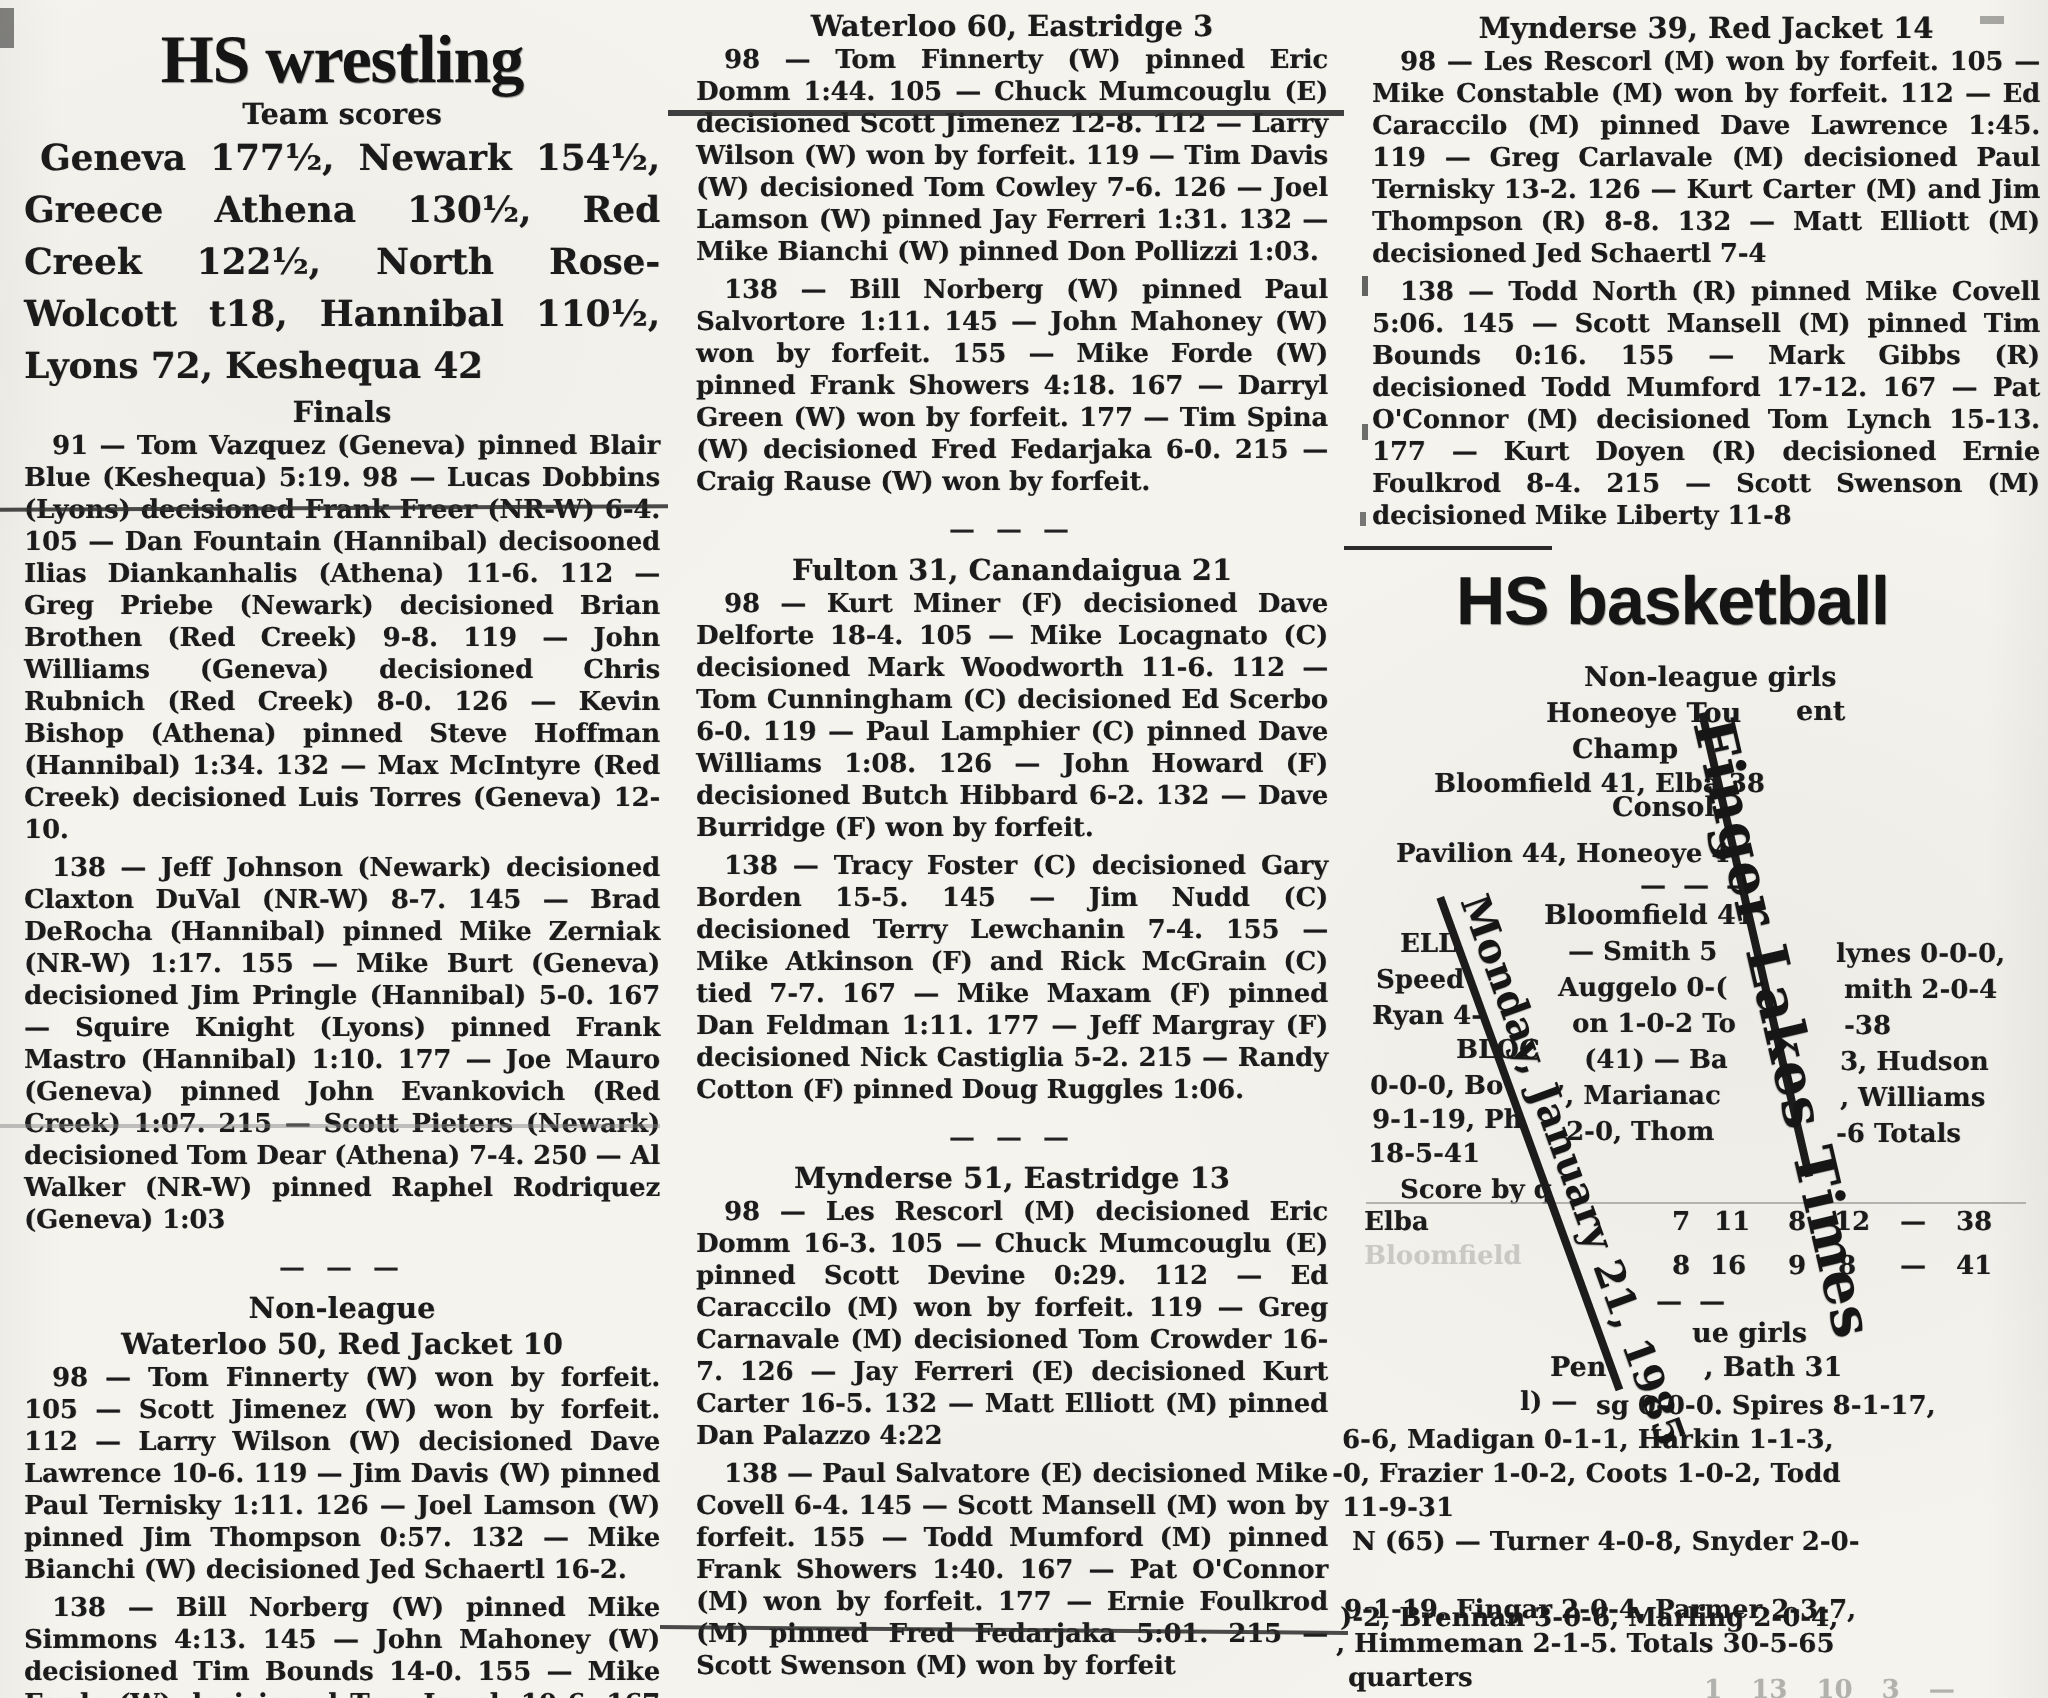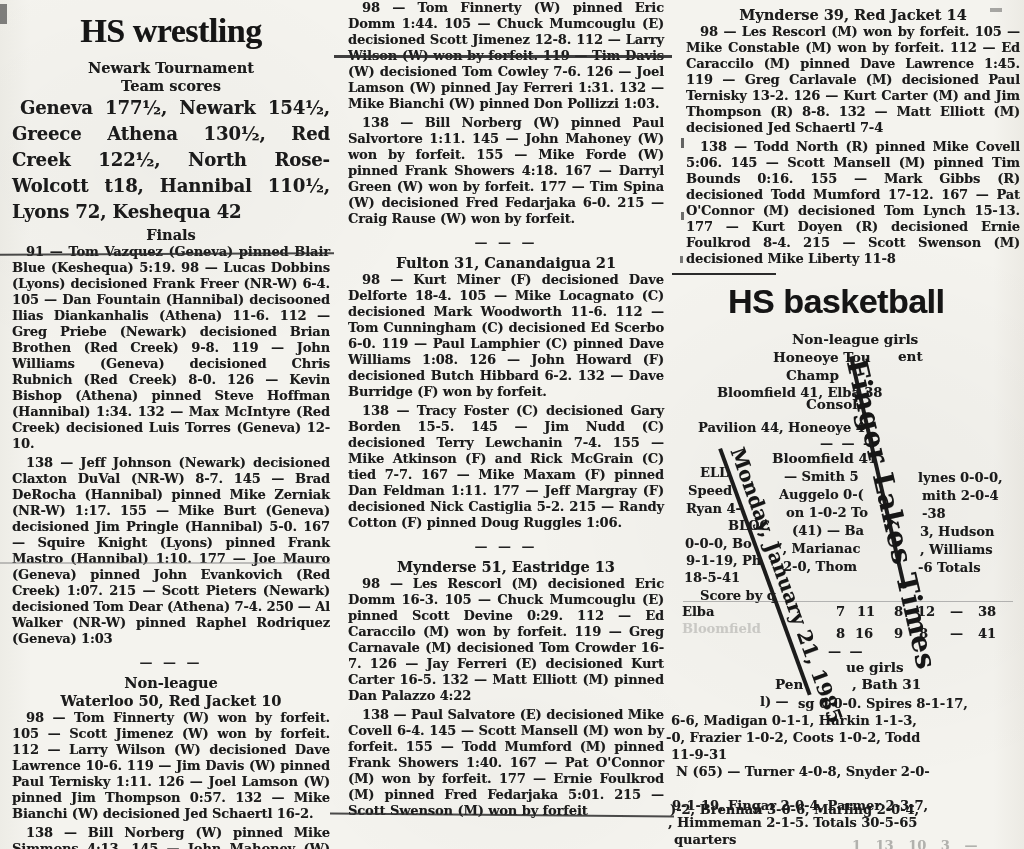--- a/index.html
+++ b/index.html
@@ -53,34 +53,34 @@
   }
   #masthead-text{font-size:28px;letter-spacing:0.5px;transform:rotate(77deg);}
   #dateline-text{font-size:20px;transform:rotate(70deg);}
   .speck{position:absolute;background:#333;}
 </style>
 </head>
 <body>
 
 <div class="col" id="col-left">
   <h1 class="head" style="margin-top:14px;font-family:Liberation Serif, serif;">HS wrestling</h1>
-  <div class="subhead" style="margin-top:11px;">Newark Tournament</div>
   <div class="subhead">Team scores</div>
   <p class="body teamscores">Geneva 177½, Newark 154½, Greece Athena 130½, Red Creek 122½, North Rose-Wolcott t18, Hannibal 110½, Lyons 72, Keshequa 42</p>
   <div class="subhead">Finals</div>
   <p class="body">91 — Tom Vazquez (Geneva) pinned Blair Blue (Keshequa) 5:19. 98 — Lucas Dobbins (Lyons) decisioned Frank Freer (NR-W) 6-4. 105 — Dan Fountain (Hannibal) decisooned Ilias Diankanhalis (Athena) 11-6. 112 — Greg Priebe (Newark) decisioned Brian Brothen (Red Creek) 9-8. 119 — John Williams (Geneva) decisioned Chris Rubnich (Red Creek) 8-0. 126 — Kevin Bishop (Athena) pinned Steve Hoffman (Hannibal) 1:34. 132 — Max McIntyre (Red Creek) decisioned Luis Torres (Geneva) 12-10.</p>
   <p class="body">138 — Jeff Johnson (Newark) decisioned Claxton DuVal (NR-W) 8-7. 145 — Brad DeRocha (Hannibal) pinned Mike Zerniak (NR-W) 1:17. 155 — Mike Burt (Geneva) decisioned Jim Pringle (Hannibal) 5-0. 167 — Squire Knight (Lyons) pinned Frank Mastro (Hannibal) 1:10. 177 — Joe Mauro (Geneva) pinned John Evankovich (Red Creek) 1:07. 215 — Scott Pieters (Newark) decisioned Tom Dear (Athena) 7-4. 250 — Al Walker (NR-W) pinned Raphel Rodriquez (Geneva) 1:03</p>
   <div class="sep">— — —</div>
   <div class="subhead">Non-league</div>
   <div class="subhead">Waterloo 50, Red Jacket 10</div>
   <p class="body">98 — Tom Finnerty (W) won by forfeit. 105 — Scott Jimenez (W) won by forfeit. 112 — Larry Wilson (W) decisioned Dave Lawrence 10-6. 119 — Jim Davis (W) pinned Paul Ternisky 1:11. 126 — Joel Lamson (W) pinned Jim Thompson 0:57. 132 — Mike Bianchi (W) decisioned Jed Schaertl 16-2.</p>
   <p class="body">138 — Bill Norberg (W) pinned Mike Simmons 4:13. 145 — John Mahoney (W) decisioned Tim Bounds 14-0. 155 — Mike Forde (W) decisioned Tom Lynch 10-6. 167 — Darryl Green (W) decisioned Mark Biggs 10-2. 177 — Kurt Doyen (R) decisioned Tim Spina 8-0. 215 — Mike Liberty (R) pinned Craig Rause 0:48.</p>
 </div>
 
 <div class="col" id="col-mid">
+  <div class="subhead" style="margin-top:5px;">Waterloo 60, Eastridge 3</div>
   <p class="body">98 — Tom Finnerty (W) pinned Eric Domm 1:44. 105 — Chuck Mumcouglu (E) decisioned Scott Jimenez 12-8. 112 — Larry Wilson (W) won by forfeit. 119 — Tim Davis (W) decisioned Tom Cowley 7-6. 126 — Joel Lamson (W) pinned Jay Ferreri 1:31. 132 — Mike Bianchi (W) pinned Don Pollizzi 1:03.</p>
   <p class="body">138 — Bill Norberg (W) pinned Paul Salvortore 1:11. 145 — John Mahoney (W) won by forfeit. 155 — Mike Forde (W) pinned Frank Showers 4:18. 167 — Darryl Green (W) won by forfeit. 177 — Tim Spina (W) decisioned Fred Fedarjaka 6-0. 215 — Craig Rause (W) won by forfeit.</p>
   <div class="sep">— — —</div>
   <div class="subhead">Fulton 31, Canandaigua 21</div>
   <p class="body">98 — Kurt Miner (F) decisioned Dave Delforte 18-4. 105 — Mike Locagnato (C) decisioned Mark Woodworth 11-6. 112 — Tom Cunningham (C) decisioned Ed Scerbo 6-0. 119 — Paul Lamphier (C) pinned Dave Williams 1:08. 126 — John Howard (F) decisioned Butch Hibbard 6-2. 132 — Dave Burridge (F) won by forfeit.</p>
   <p class="body">138 — Tracy Foster (C) decisioned Gary Borden 15-5. 145 — Jim Nudd (C) decisioned Terry Lewchanin 7-4. 155 — Mike Atkinson (F) and Rick McGrain (C) tied 7-7. 167 — Mike Maxam (F) pinned Dan Feldman 1:11. 177 — Jeff Margray (F) decisioned Nick Castiglia 5-2. 215 — Randy Cotton (F) pinned Doug Ruggles 1:06.</p>
   <div class="sep">— — —</div>
   <div class="subhead">Mynderse 51, Eastridge 13</div>
   <p class="body">98 — Les Rescorl (M) decisioned Eric Domm 16-3. 105 — Chuck Mumcouglu (E) pinned Scott Devine 0:29. 112 — Ed Caraccilo (M) won by forfeit. 119 — Greg Carnavale (M) decisioned Tom Crowder 16-7. 126 — Jay Ferreri (E) decisioned Kurt Carter 16-5. 132 — Matt Elliott (M) pinned Dan Palazzo 4:22</p>
   <p class="body">138 — Paul Salvatore (E) decisioned Mike Covell 6-4. 145 — Scott Mansell (M) won by forfeit. 155 — Todd Mumford (M) pinned Frank Showers 1:40. 167 — Pat O'Connor (M) won by forfeit. 177 — Ernie Foulkrod (M) pinned Fred Fedarjaka 5:01. 215 — Scott Swenson (M) won by forfeit</p>

